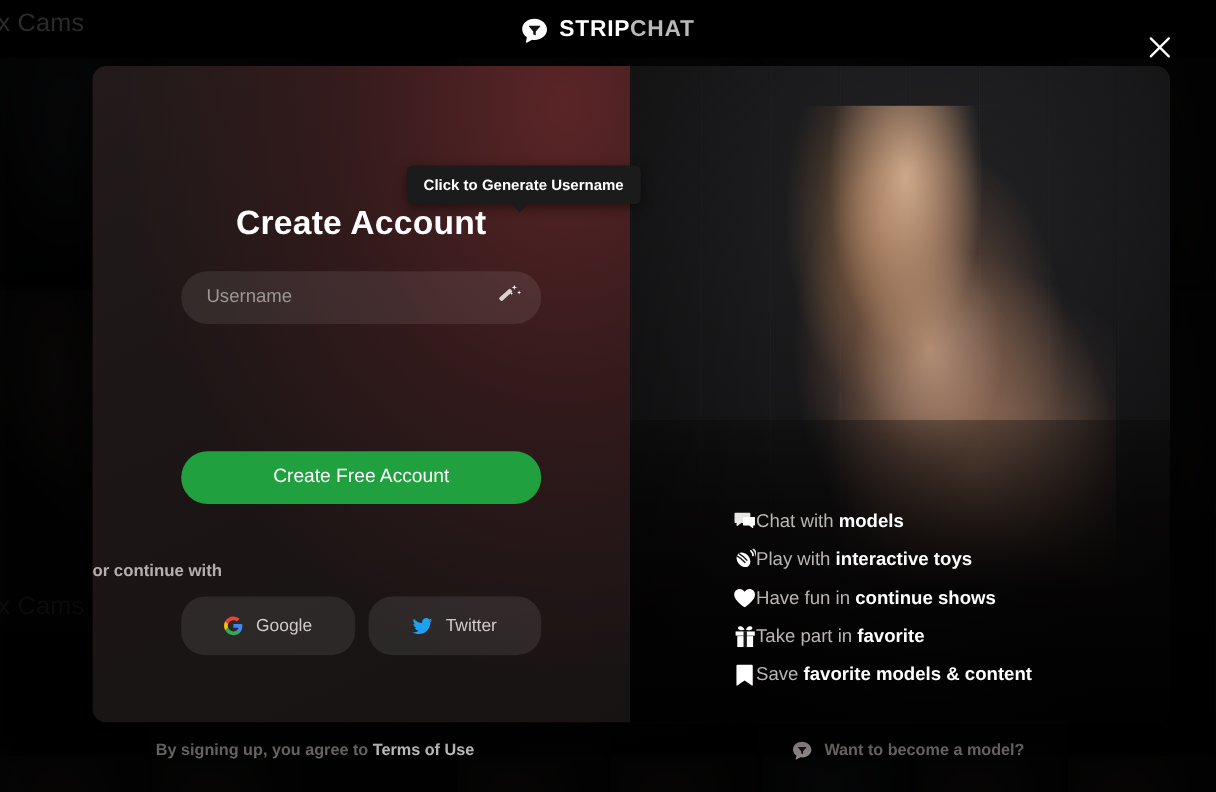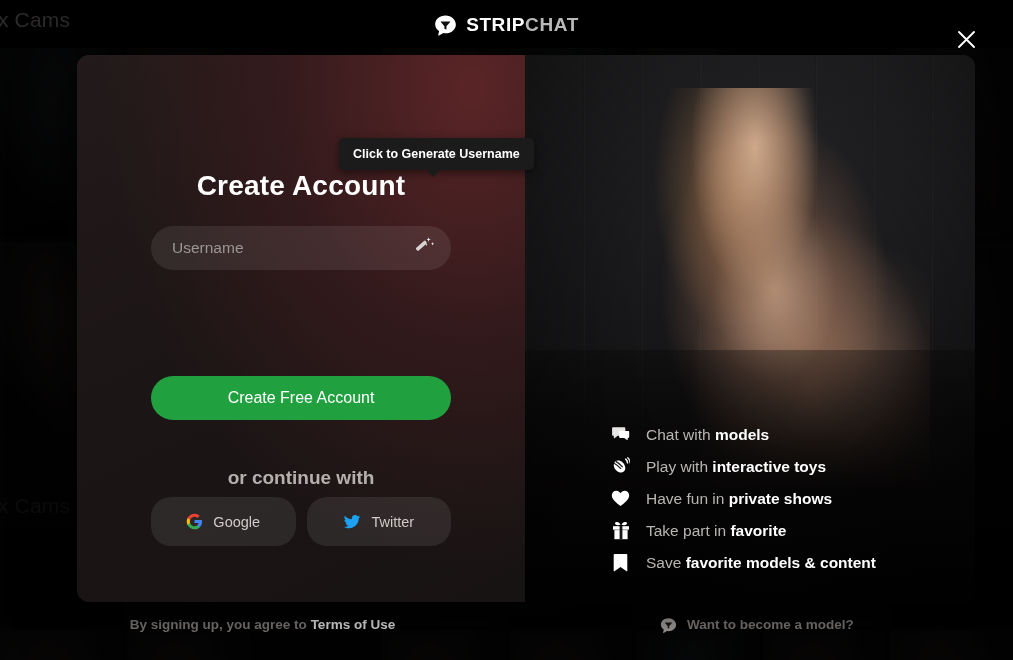--- a/index.html
+++ b/index.html
@@ -156,22 +156,21 @@
   .btn-primary {
     position:absolute; top:321px; left:74px; right:74px;
     height:44px; border-radius:22px; border:0;
     background:#21a03f; color:#ffffff; cursor:pointer;
     font-family:Liberation Sans, sans-serif;
     font-size:16px;
   }
 
   .or-line {
     position:absolute; top:412px; left:0; right:0;
-    text-align:center;
-    font-size:19px; font-weight:bold; color:#b5b0ae;
+    font-size:14px; font-weight:bold; color:#b5b0ae;
   }
 
   .social-row {
     position:absolute; top:442px; left:74px; right:74px;
     display:flex; gap:11px;
   }
   .btn-social {
     flex:1; height:49px; border-radius:20px; border:0; cursor:pointer;
     background:rgba(255,255,255,.085);
     display:flex; align-items:center; justify-content:center; gap:10px;
@@ -222,21 +221,21 @@
     background:
       radial-gradient(ellipse at 55% 45%, rgba(0,0,0,0) 38%, rgba(0,0,0,.55) 100%),
       linear-gradient(180deg, rgba(0,0,0,0) 52%, rgba(0,0,0,.72) 100%);
   }
 
   
   .features {
     position:absolute; left:86px; bottom:30px; z-index:3;
     display:flex; flex-direction:column; gap:13px;
   }
-  .feat { display:flex; align-items:center; gap:16px; }
+  .feat { display:flex; align-items:center; }
   .feat-icon { width:19px; height:19px; flex:0 0 19px; display:flex; align-items:center; justify-content:center; }
   .feat-icon svg { display:block; }
   .feat-text { font-size:15.5px; color:#b9b5b3; white-space:nowrap; }
   .feat-text b { color:#ffffff; font-weight:bold; }
 
   
   .footer-terms {
     position:absolute; left:0; top:617px; width:525px; z-index:7;
     text-align:center; font-size:13.5px; font-weight:bold; color:#8d8886;
   }
@@ -467,21 +466,21 @@
           </span>
           <span class="feat-text"><span>Play with </span><b>interactive toys</b></span>
         </div>
 
         <div class="feat">
           <span class="feat-icon">
             <svg width="19" height="17" viewBox="0 0 20 18">
               <path d="M10 17S.8 11.2.8 5.9C.8 2.9 3 .9 5.6.9c1.9 0 3.4 1 4.4 2.5C11 1.9 12.5.9 14.4.9c2.6 0 4.8 2 4.8 5 0 5.3-9.2 11.1-9.2 11.1z" fill="#ffffff"></path>
             </svg>
           </span>
-          <span class="feat-text"><span>Have fun in </span><b>private shows</b></span>
+          <span class="feat-text"><span>Have fun in </span><b>continue shows</b></span>
         </div>
 
         <div class="feat">
           <span class="feat-icon">
             <svg width="18" height="19" viewBox="0 0 18 19">
               <path d="M5.1.9c1.4 0 2.7 1.3 3.4 2.9C7.6 4.1 6.5 4.3 5.5 4.2 4 4 3 3.2 3 2.3 3 1.4 3.9.9 5.1.9z" fill="#ffffff"></path>
               <path d="M12.9.9c1.2 0 2.1.5 2.1 1.4 0 .9-1 1.7-2.5 1.9-1 .1-2.1-.1-3-.4C10.2 2.2 11.5.9 12.9.9z" fill="#ffffff"></path>
               <rect x="1" y="5.2" width="16" height="3.5" fill="#ffffff"></rect>
               <rect x="2.4" y="9.1" width="13.2" height="9.1" fill="#ffffff"></rect>
               <rect x="7.6" y="5.0" width="2.8" height="13.2" fill="#1a1717"></rect>

